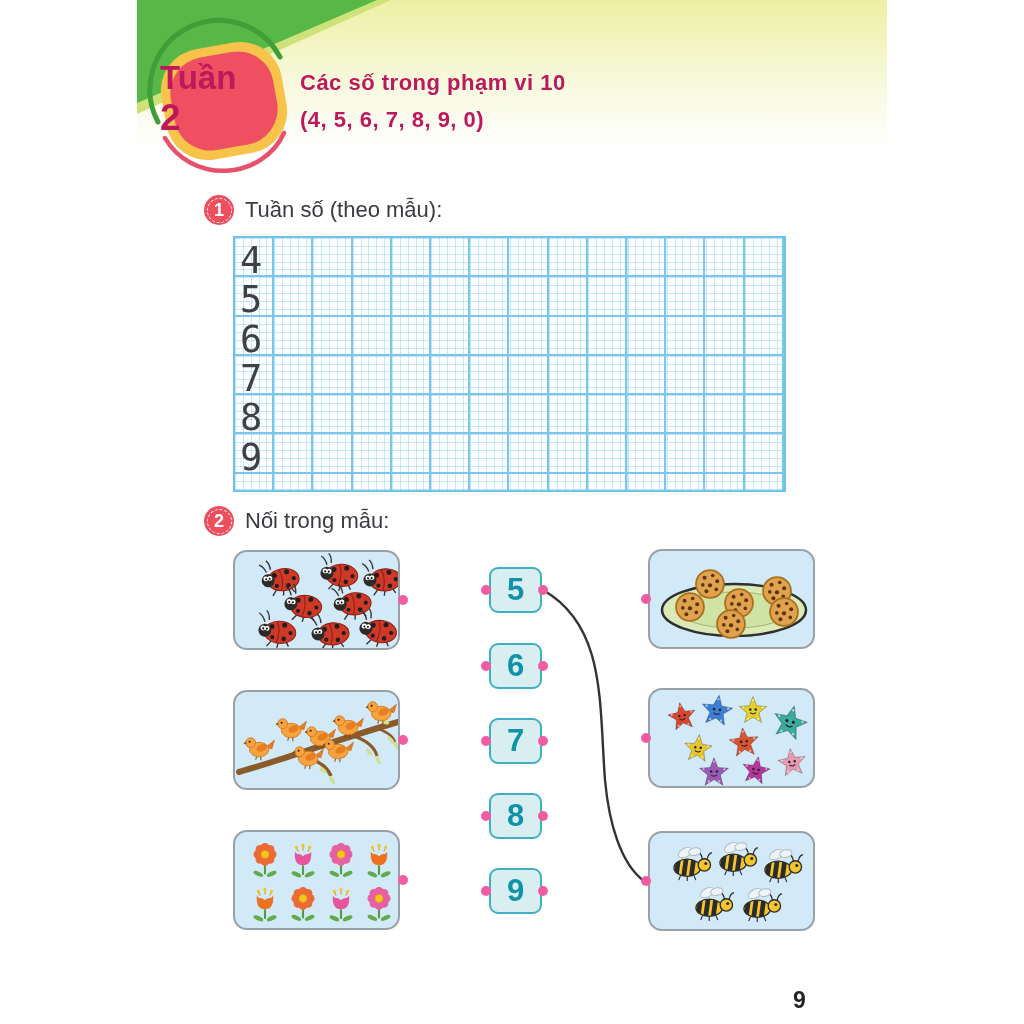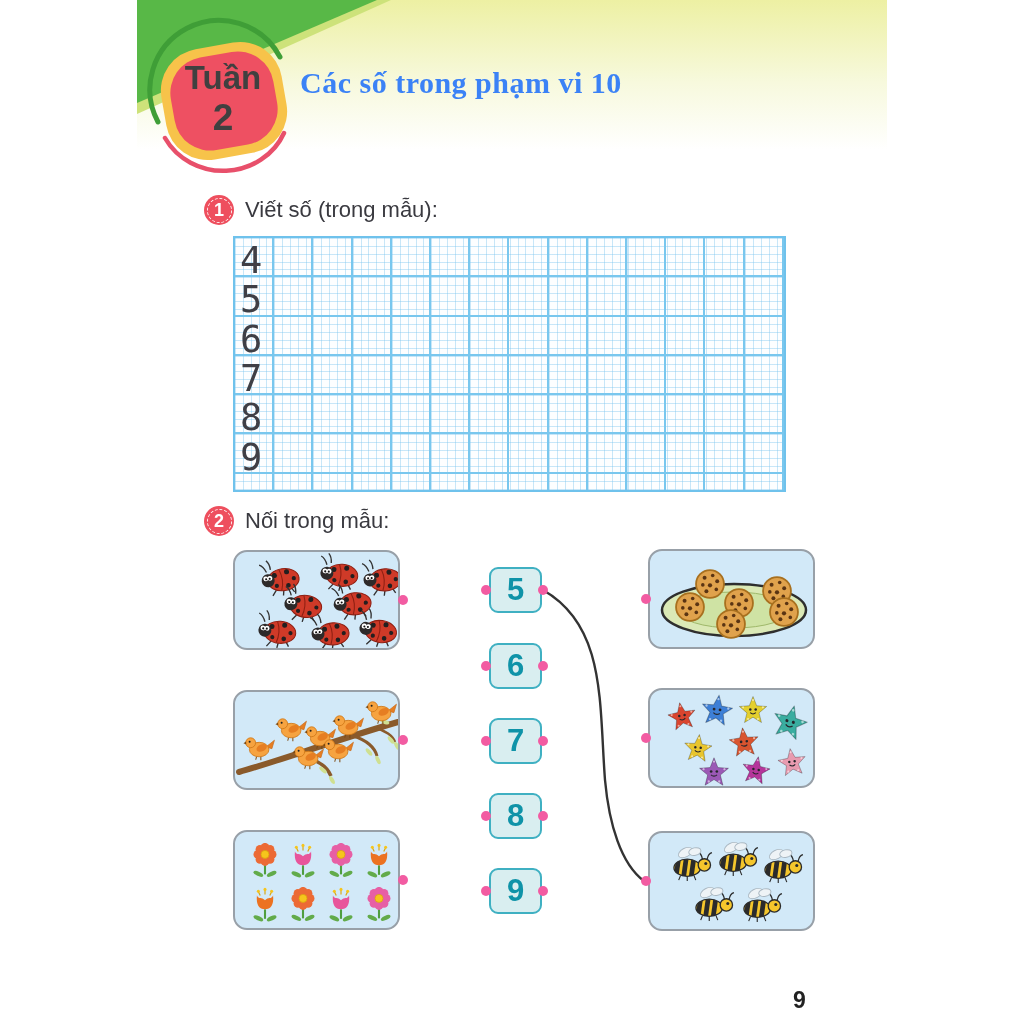--- a/index.html
+++ b/index.html
@@ -2,25 +2,25 @@
 <html><head>
 <meta charset="utf-8">
 <style>
   html,body{margin:0;padding:0;background:#ffffff;}
   .page{position:relative;width:1024px;height:1024px;background:#ffffff;overflow:hidden;
         font-family:"Liberation Sans",sans-serif;}
   
   .yellow-band{position:absolute;left:137px;top:0;width:750px;height:150px;
         background:linear-gradient(#edf0a3,#f7f9dd 55%,#ffffff);}
   .header-shapes{position:absolute;left:0;top:0;}
-  .week-badge{position:absolute;left:160px;top:58px;width:126px;text-align:center;color:#404040;z-index:3;}
+  .week-badge{position:absolute;left:160px;top:58px;width:126px;text-align:left;color:#be185d;z-index:3;}
   .week-label{font-size:33px;font-weight:bold;line-height:40px;}
   .week-number{font-size:37px;font-weight:bold;line-height:40px;}
-  .lesson-title{position:absolute;left:300px;top:64px;color:#3b82f6;font-weight:bold;
-        font-size:30px;line-height:37px;letter-spacing:0.5px;z-index:3;font-family:Liberation Serif, serif;}
+  .lesson-title{position:absolute;left:300px;top:64px;color:#be185d;font-weight:bold;
+        font-size:22px;line-height:37px;letter-spacing:0.5px;z-index:3;}
   
   .ex-header{position:absolute;display:flex;align-items:center;gap:11px;color:#3a3a40;font-size:22px;}
   .ex1{left:204px;top:195px;}
   .ex2{left:204px;top:506px;}
   .ex-badge{position:relative;width:30px;height:30px;border-radius:50%;background:#ee4f5e;
         color:#fff;font-weight:bold;font-size:18px;display:flex;align-items:center;justify-content:center;flex:0 0 auto;}
   .ex-badge::after{content:"";position:absolute;inset:2.5px;border:1.5px dashed rgba(255,255,255,.95);border-radius:50%;}
   
   .writing-grid{position:absolute;left:233px;top:236px;width:549px;height:252px;
         background-color:#fdfeff;
@@ -168,25 +168,26 @@
     <rect x="172" y="54" width="104" height="94" rx="36" fill="#ee5062" transform="rotate(-10 224 101)"></rect>
   </svg>
 
   <div class="week-badge">
     <div class="week-label">Tuần</div>
     <div class="week-number">2</div>
   </div>
 
   <div class="lesson-title">
     <div>Các số trong phạm vi 10</div>
+    <div>(4, 5, 6, 7, 8, 9, 0)</div>
   </div>
 
   <div class="ex-header ex1">
     <span class="ex-badge">1</span>
-    <span>Viết số (trong mẫu):</span>
+    <span>Tuần số (theo mẫu):</span>
   </div>
 
   <div class="writing-grid" id="writing-grid">
       <span class="grid-digit" style="top: 3px;">4</span>
       <span class="grid-digit" style="top: 42.3px;">5</span>
       <span class="grid-digit" style="top: 81.6px;">6</span>
       <span class="grid-digit" style="top: 120.9px;">7</span>
       <span class="grid-digit" style="top: 160.2px;">8</span>
       <span class="grid-digit" style="top: 199.5px;">9</span>
     </div>

